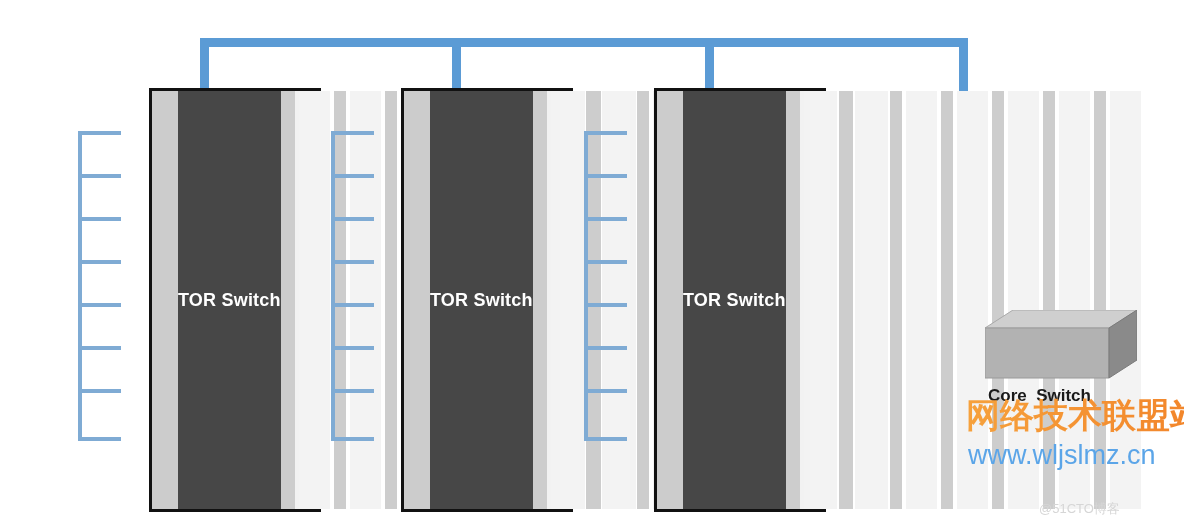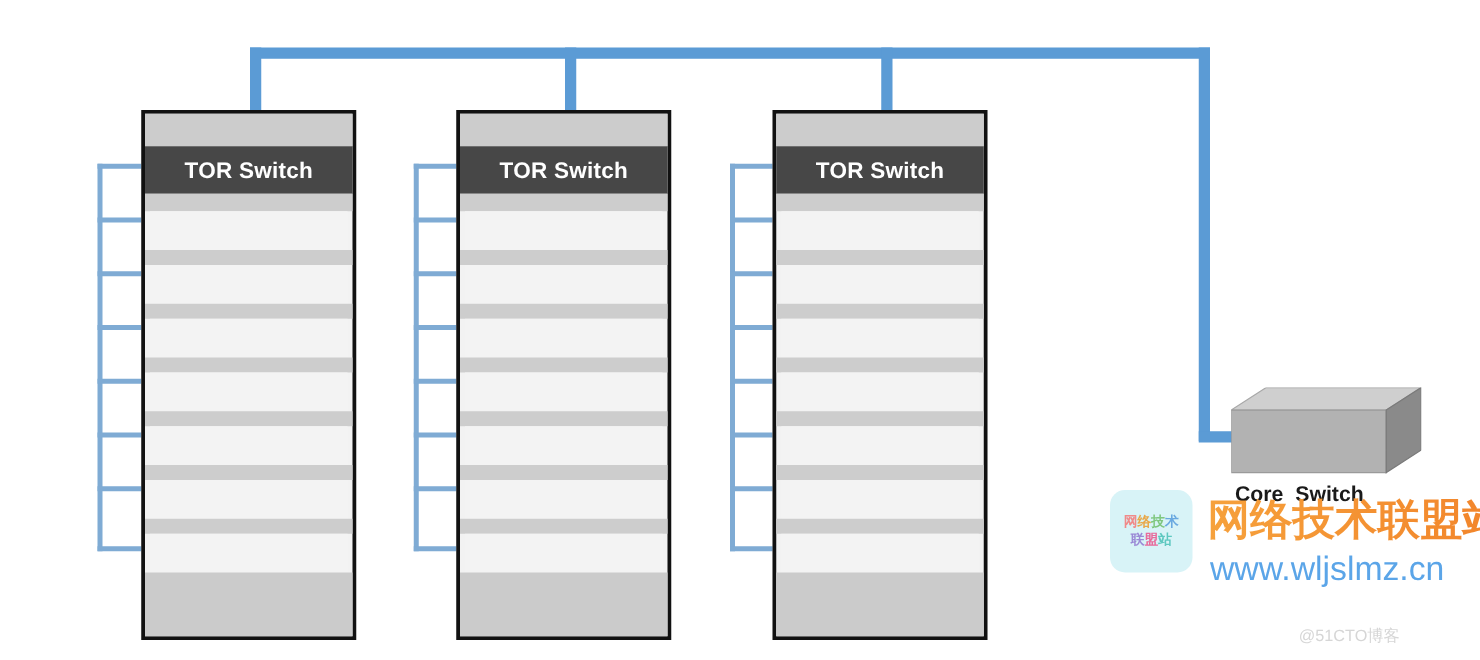--- a/index.html
+++ b/index.html
@@ -28,21 +28,21 @@
     background: #7fabd4;
   }
 
   
   .rack {
     position: absolute;
     box-sizing: border-box;
     border: 3px solid #111111;
     background: #f2f2f2;
     display: flex;
-    flex-direction: column;
+    margin-left: 36px;
   }
   .rack-caphead {
     flex: 0 0 26px;
     background: #cccccc;
   }
   .tor-band {
     flex: 0 0 38px;
     background: #474747;
     color: #ffffff;
     font-size: 18px;
@@ -246,28 +246,20 @@
 
       <polygon points="0,18 28,0 152,0 124,18" fill="#cfcfcf" stroke="#a9a9a9" stroke-width="1"></polygon>
 
       <polygon points="0,18 124,18 124,68 0,68" fill="#b2b2b2" stroke="#9a9a9a" stroke-width="1"></polygon>
 
       <polygon points="124,18 152,0 152,50 124,68" fill="#8a8a8a" stroke="#7a7a7a" stroke-width="1"></polygon>
     </svg>
   </div>
   <div class="core-label" style="left:988px; top:386px;">Core  Switch</div>
 
-  <div class="wm-badge" style="left:888px; top:392px;">
-    <div class="wm-badge-row1">
-      <span>网</span><span>络</span><span>技</span><span>术</span>
-    </div>
-    <div class="wm-badge-row2">
-      <span>联</span><span>盟</span><span>站</span>
-    </div>
-  </div>
 
   <div class="wm-title" style="left:966px; top:393px;">网络技术联盟站</div>
 
   <div class="wm-url" style="left:968px; top:440px;">www.wljslmz.cn</div>
 
   <div class="attribution" style="left:1039px; top:500px;">@51CTO博客</div>
 
 </div>
 
 </body></html>

